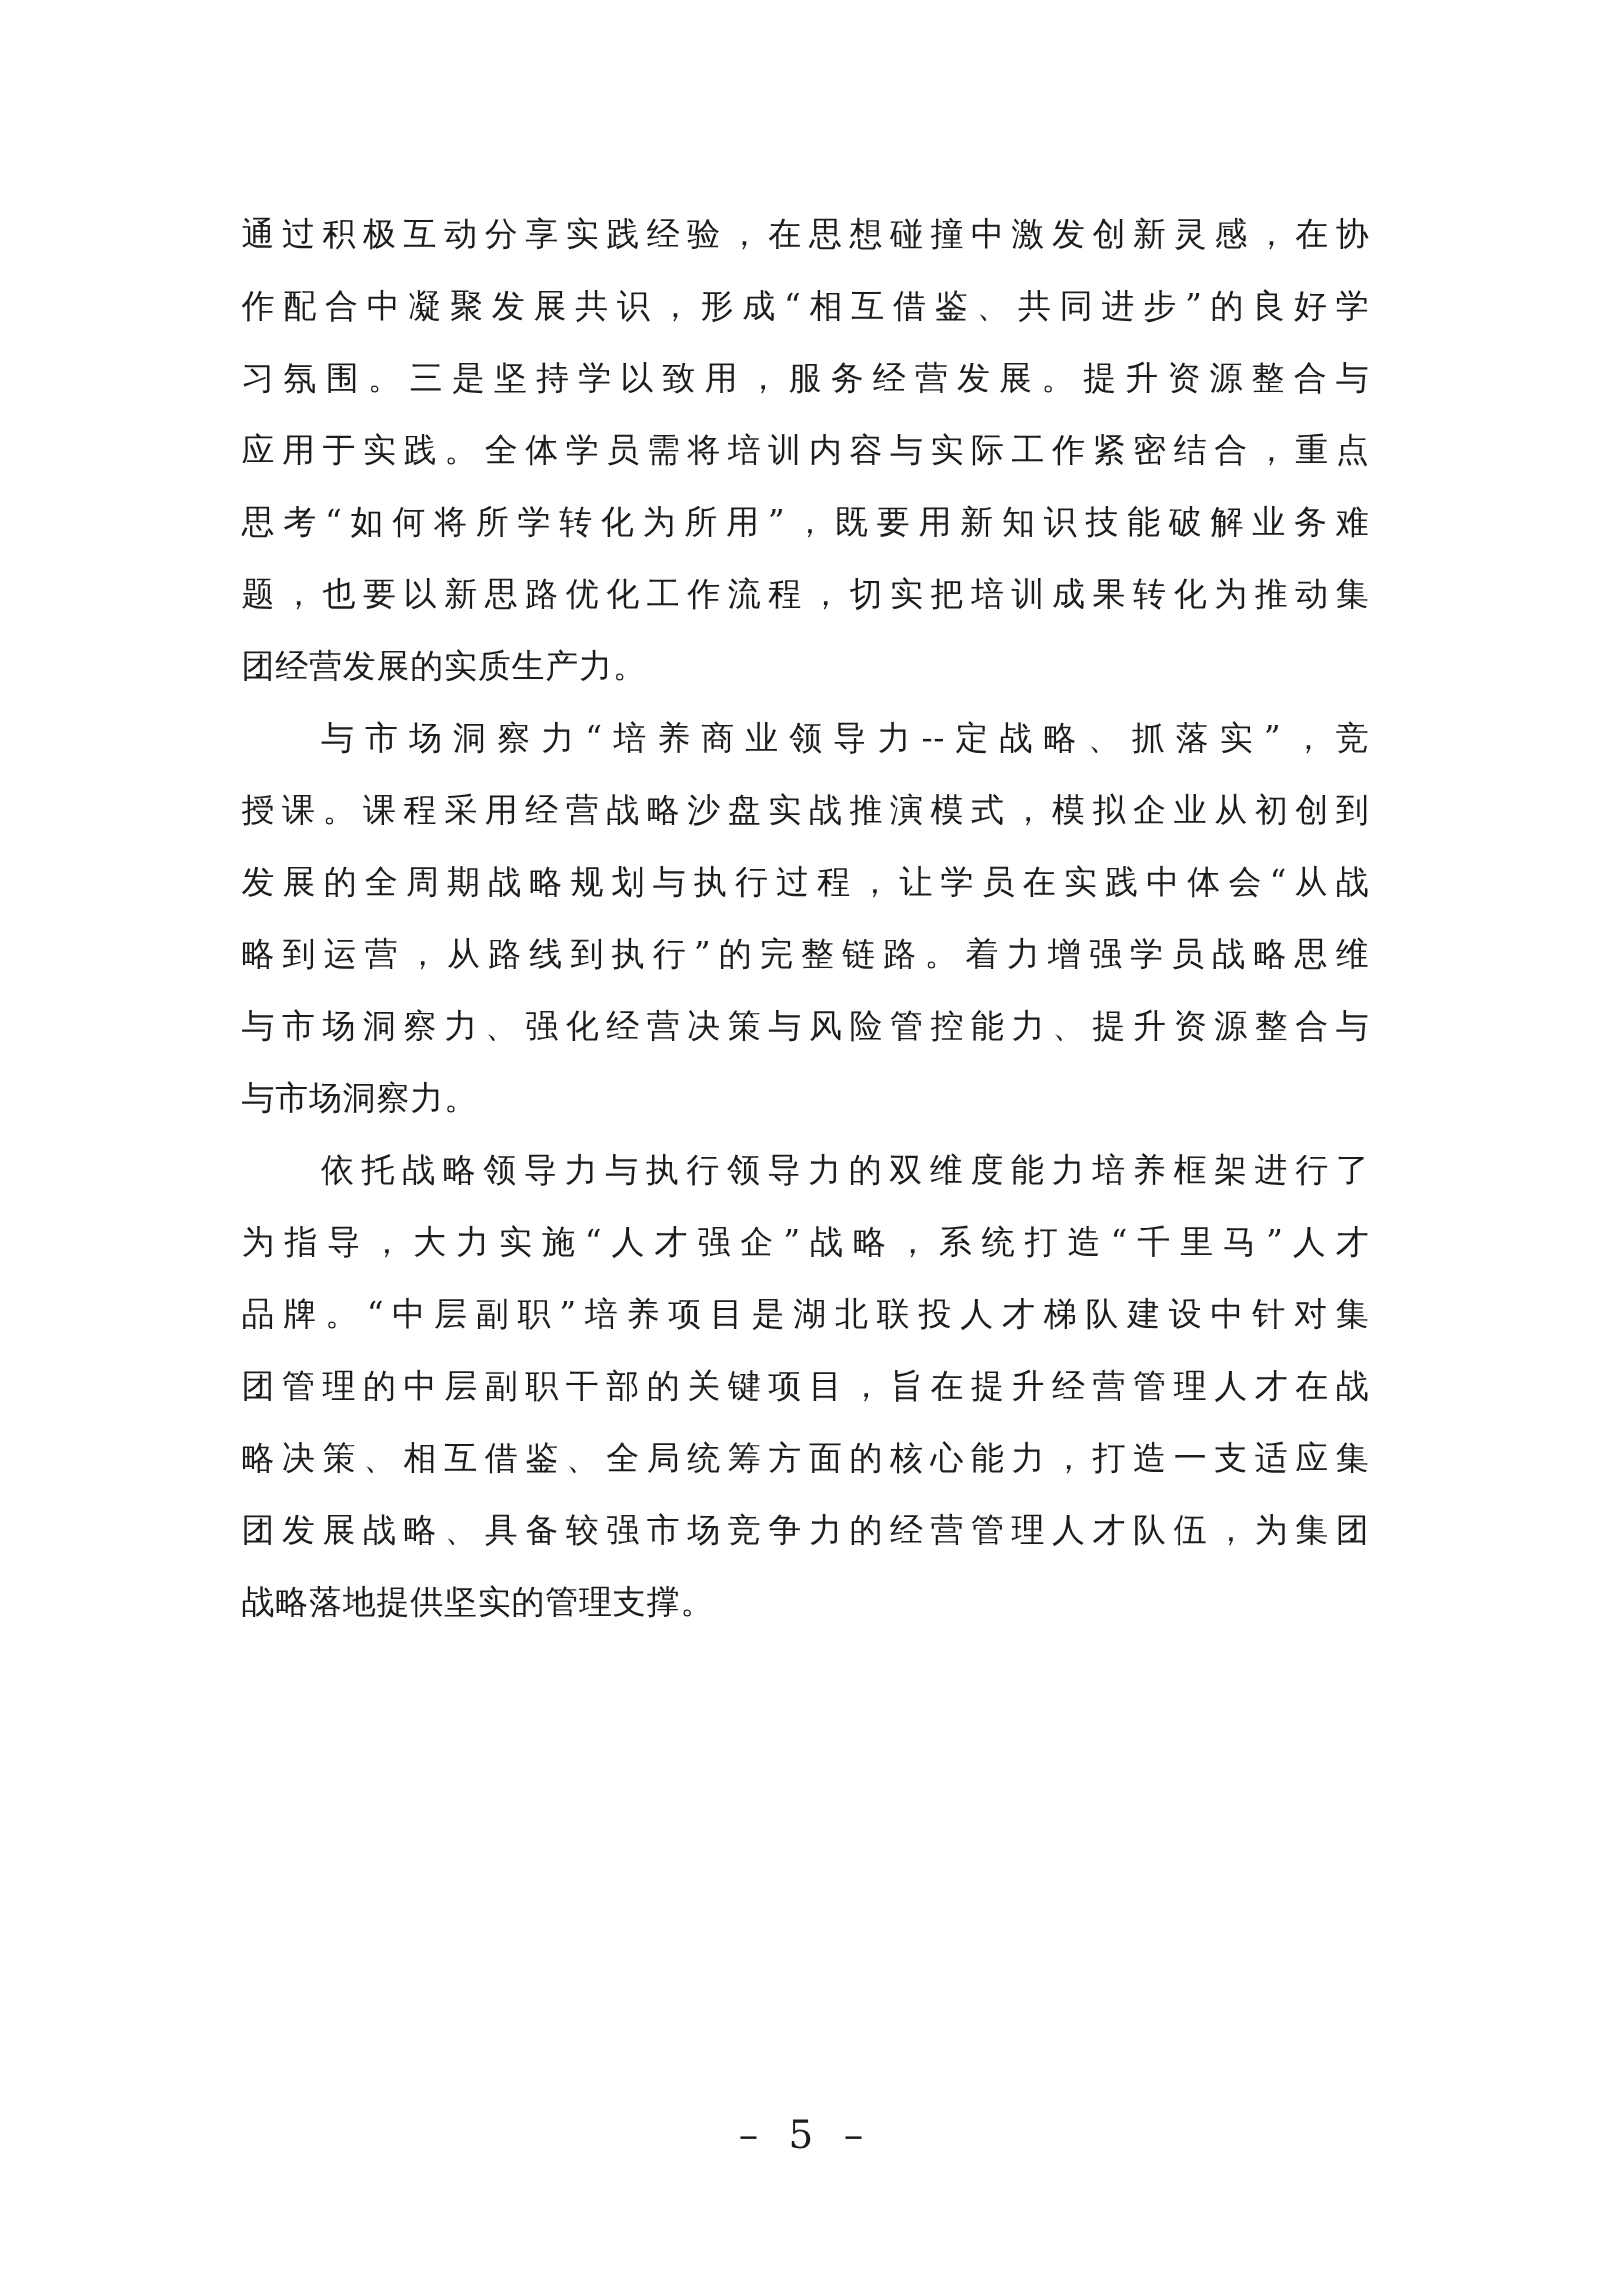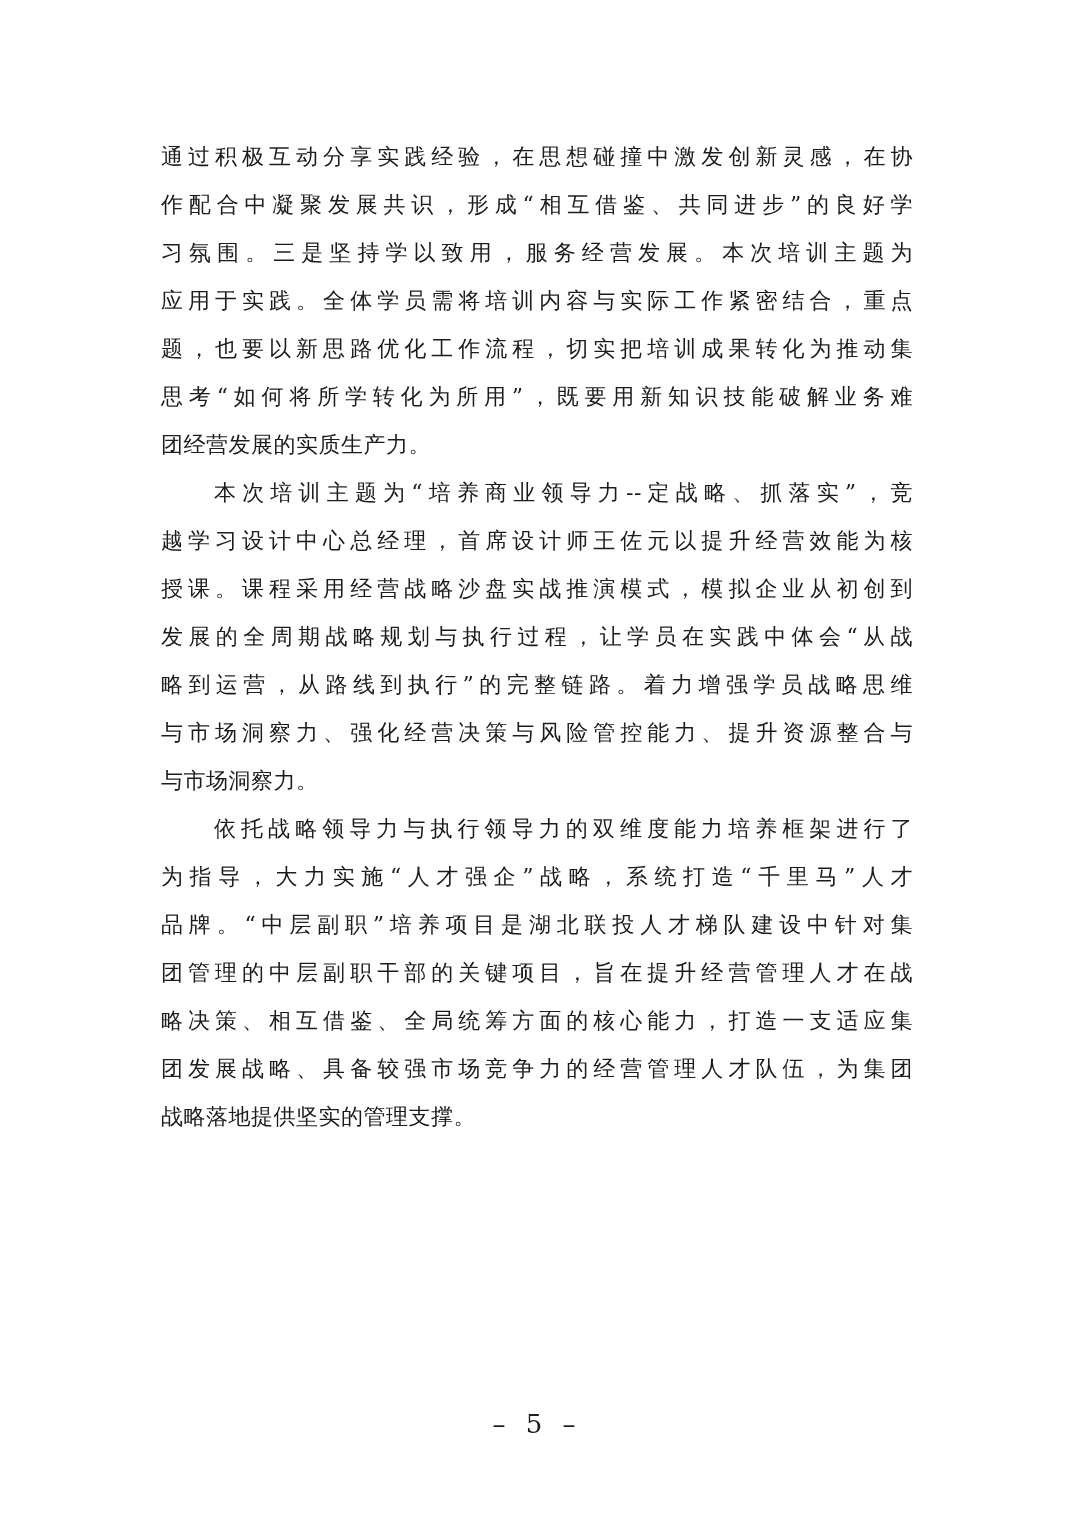--- a/index.html
+++ b/index.html
@@ -63,30 +63,29 @@
 </head>
 <body>
 
 <div class="doc-page">
 
   <div class="body-text">
 
     <div class="paragraph">
       <div class="ln">通过积极互动分享实践经验，在思想碰撞中激发创新灵感，在协</div>
       <div class="ln">作配合中凝聚发展共识，形成“相互借鉴、共同进步”的良好学</div>
-      <div class="ln">习氛围。三是坚持学以致用，服务经营发展。本次培训主题为</div>
+      <div class="ln">习氛围。三是坚持学以致用，服务经营发展。提升资源整合与</div>
       <div class="ln">应用于实践。全体学员需将培训内容与实际工作紧密结合，重点</div>
+      <div class="ln">思考“如何将所学转化为所用”，既要用新知识技能破解业务难</div>
       <div class="ln">题，也要以新思路优化工作流程，切实把培训成果转化为推动集</div>
-      <div class="ln">思考“如何将所学转化为所用”，既要用新知识技能破解业务难</div>
       <div class="ln last">团经营发展的实质生产力。</div>
     </div>
 
     <div class="paragraph">
-      <div class="ln indent">本次培训主题为“培养商业领导力--定战略、抓落实”，竞</div>
-      <div class="ln">越学习设计中心总经理，首席设计师王佐元以提升经营效能为核</div>
+      <div class="ln indent">与市场洞察力“培养商业领导力--定战略、抓落实”，竞</div>
       <div class="ln">授课。课程采用经营战略沙盘实战推演模式，模拟企业从初创到</div>
       <div class="ln">发展的全周期战略规划与执行过程，让学员在实践中体会“从战</div>
       <div class="ln">略到运营，从路线到执行”的完整链路。着力增强学员战略思维</div>
       <div class="ln">与市场洞察力、强化经营决策与风险管控能力、提升资源整合与</div>
       <div class="ln last">与市场洞察力。</div>
     </div>
 
     <div class="paragraph">
       <div class="ln indent">依托战略领导力与执行领导力的双维度能力培养框架进行了</div>
       <div class="ln">为指导，大力实施“人才强企”战略，系统打造“千里马”人才</div>

